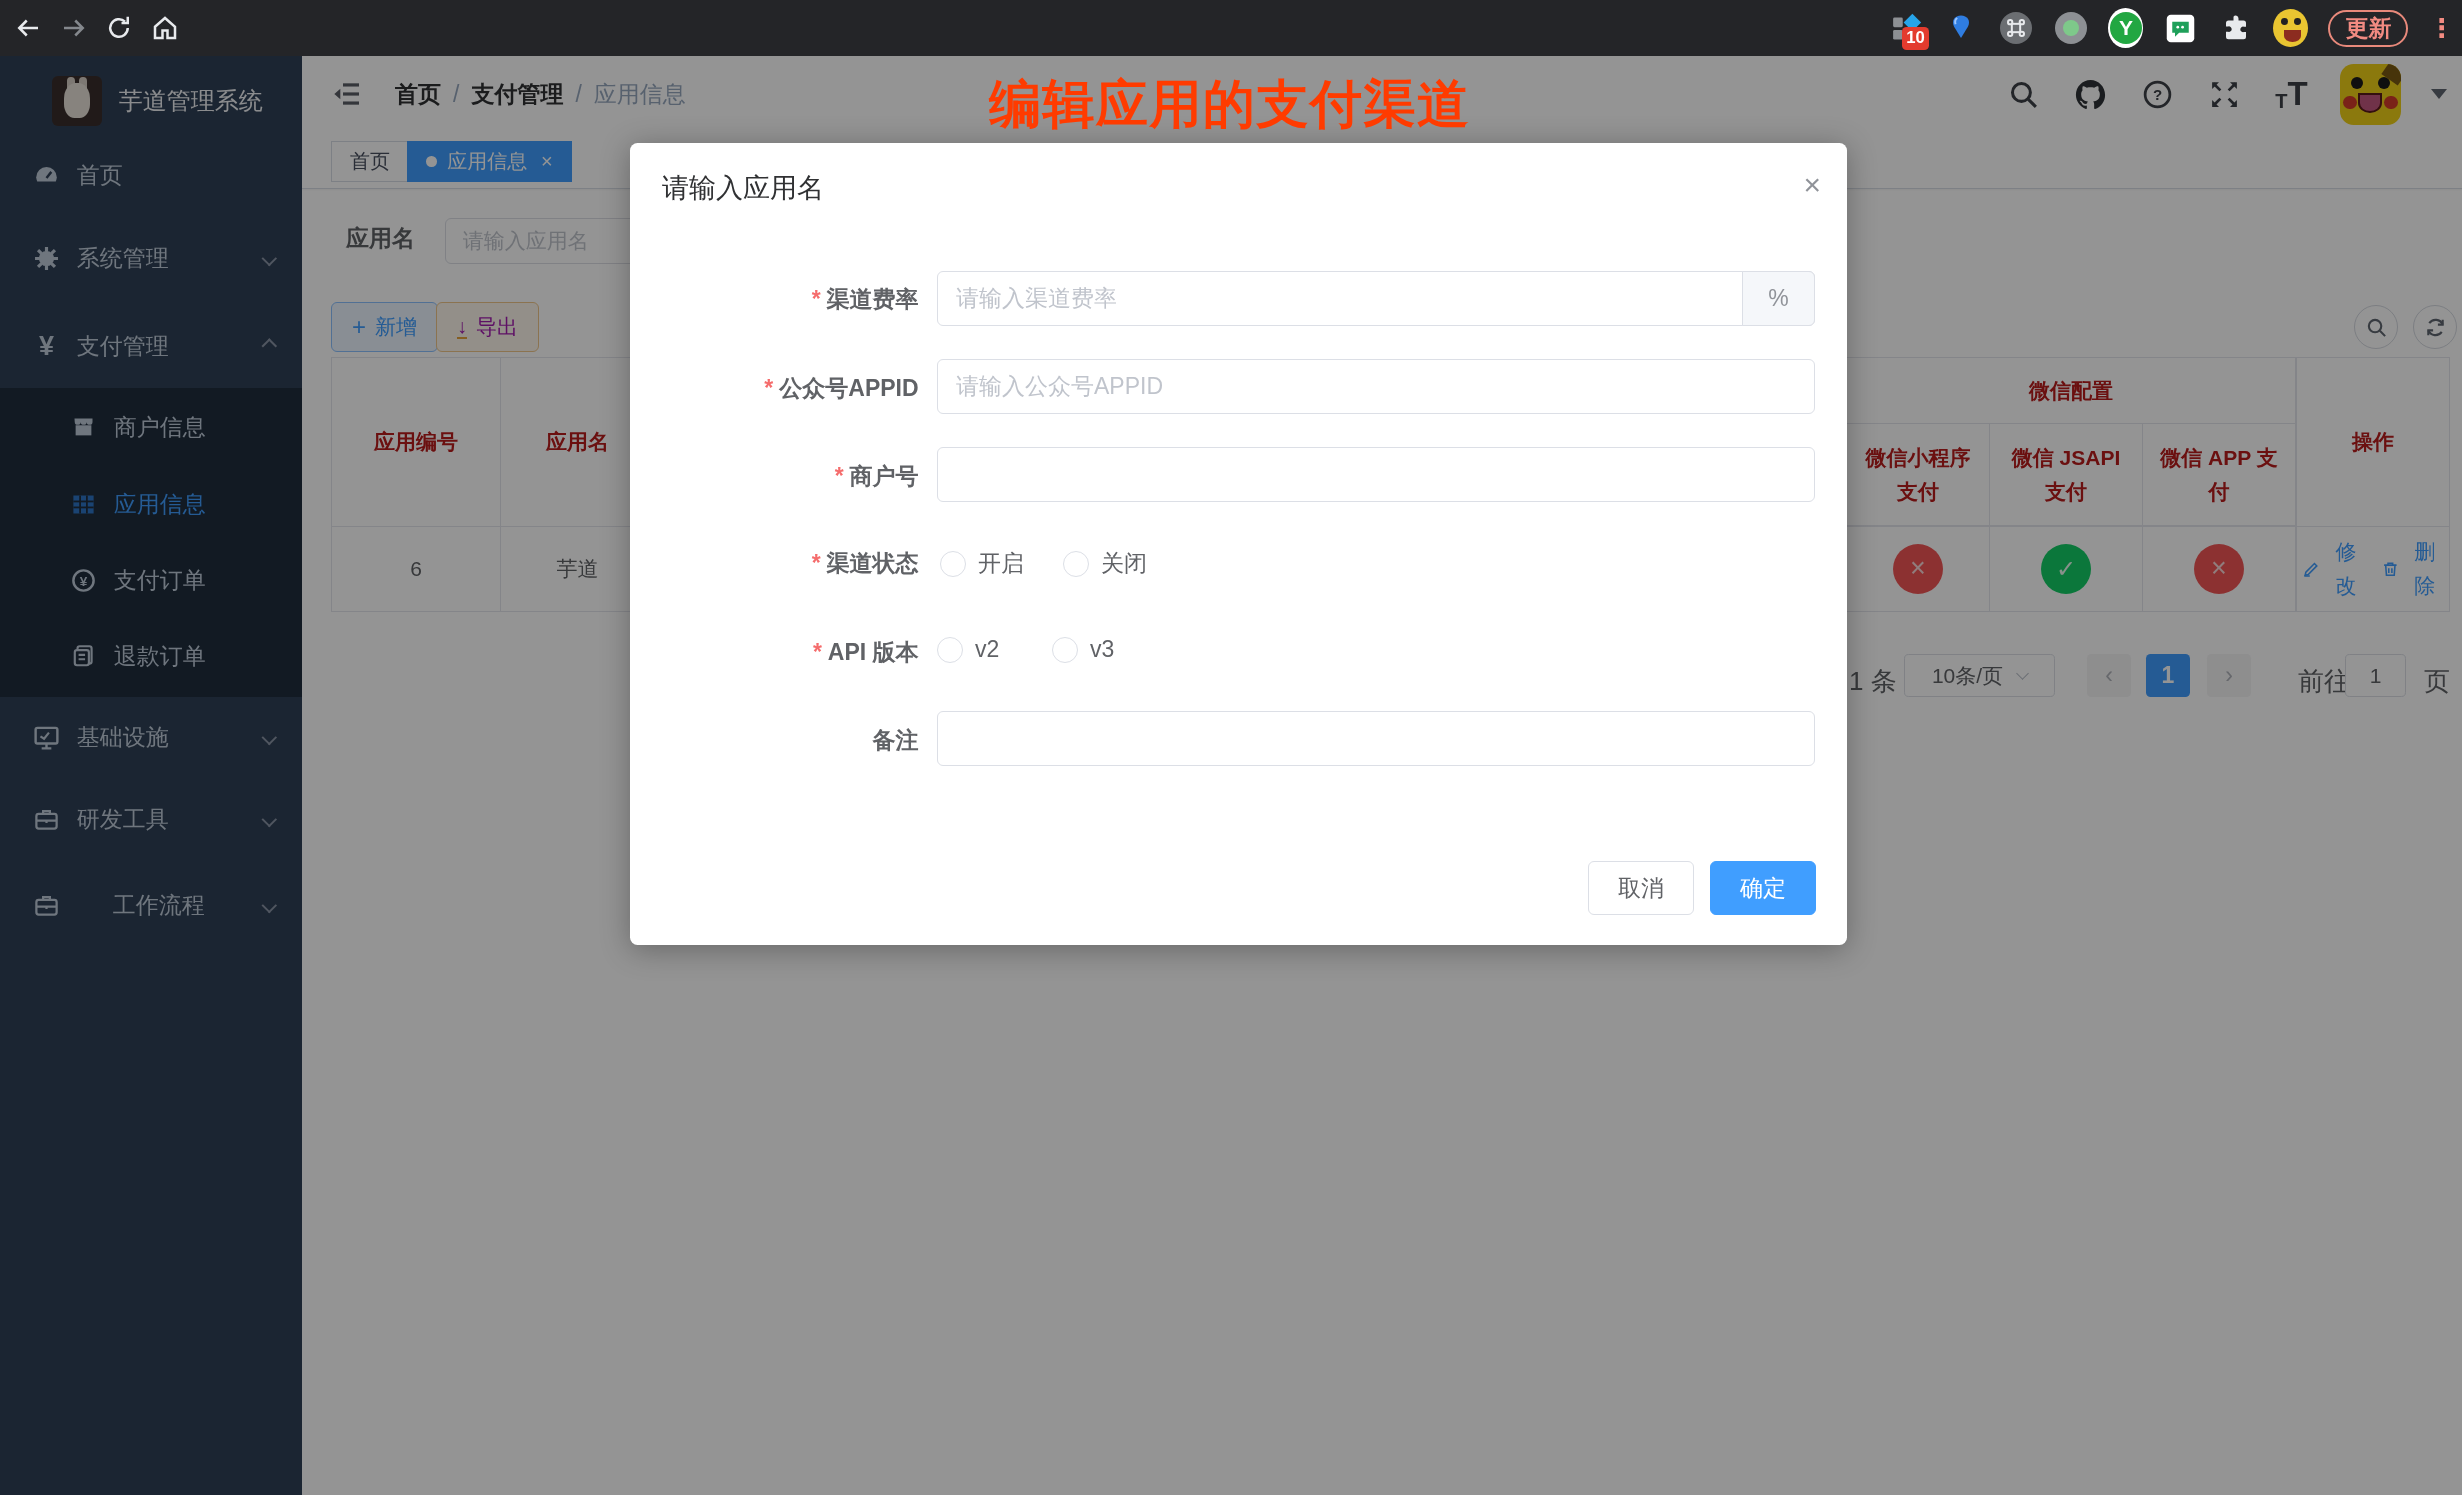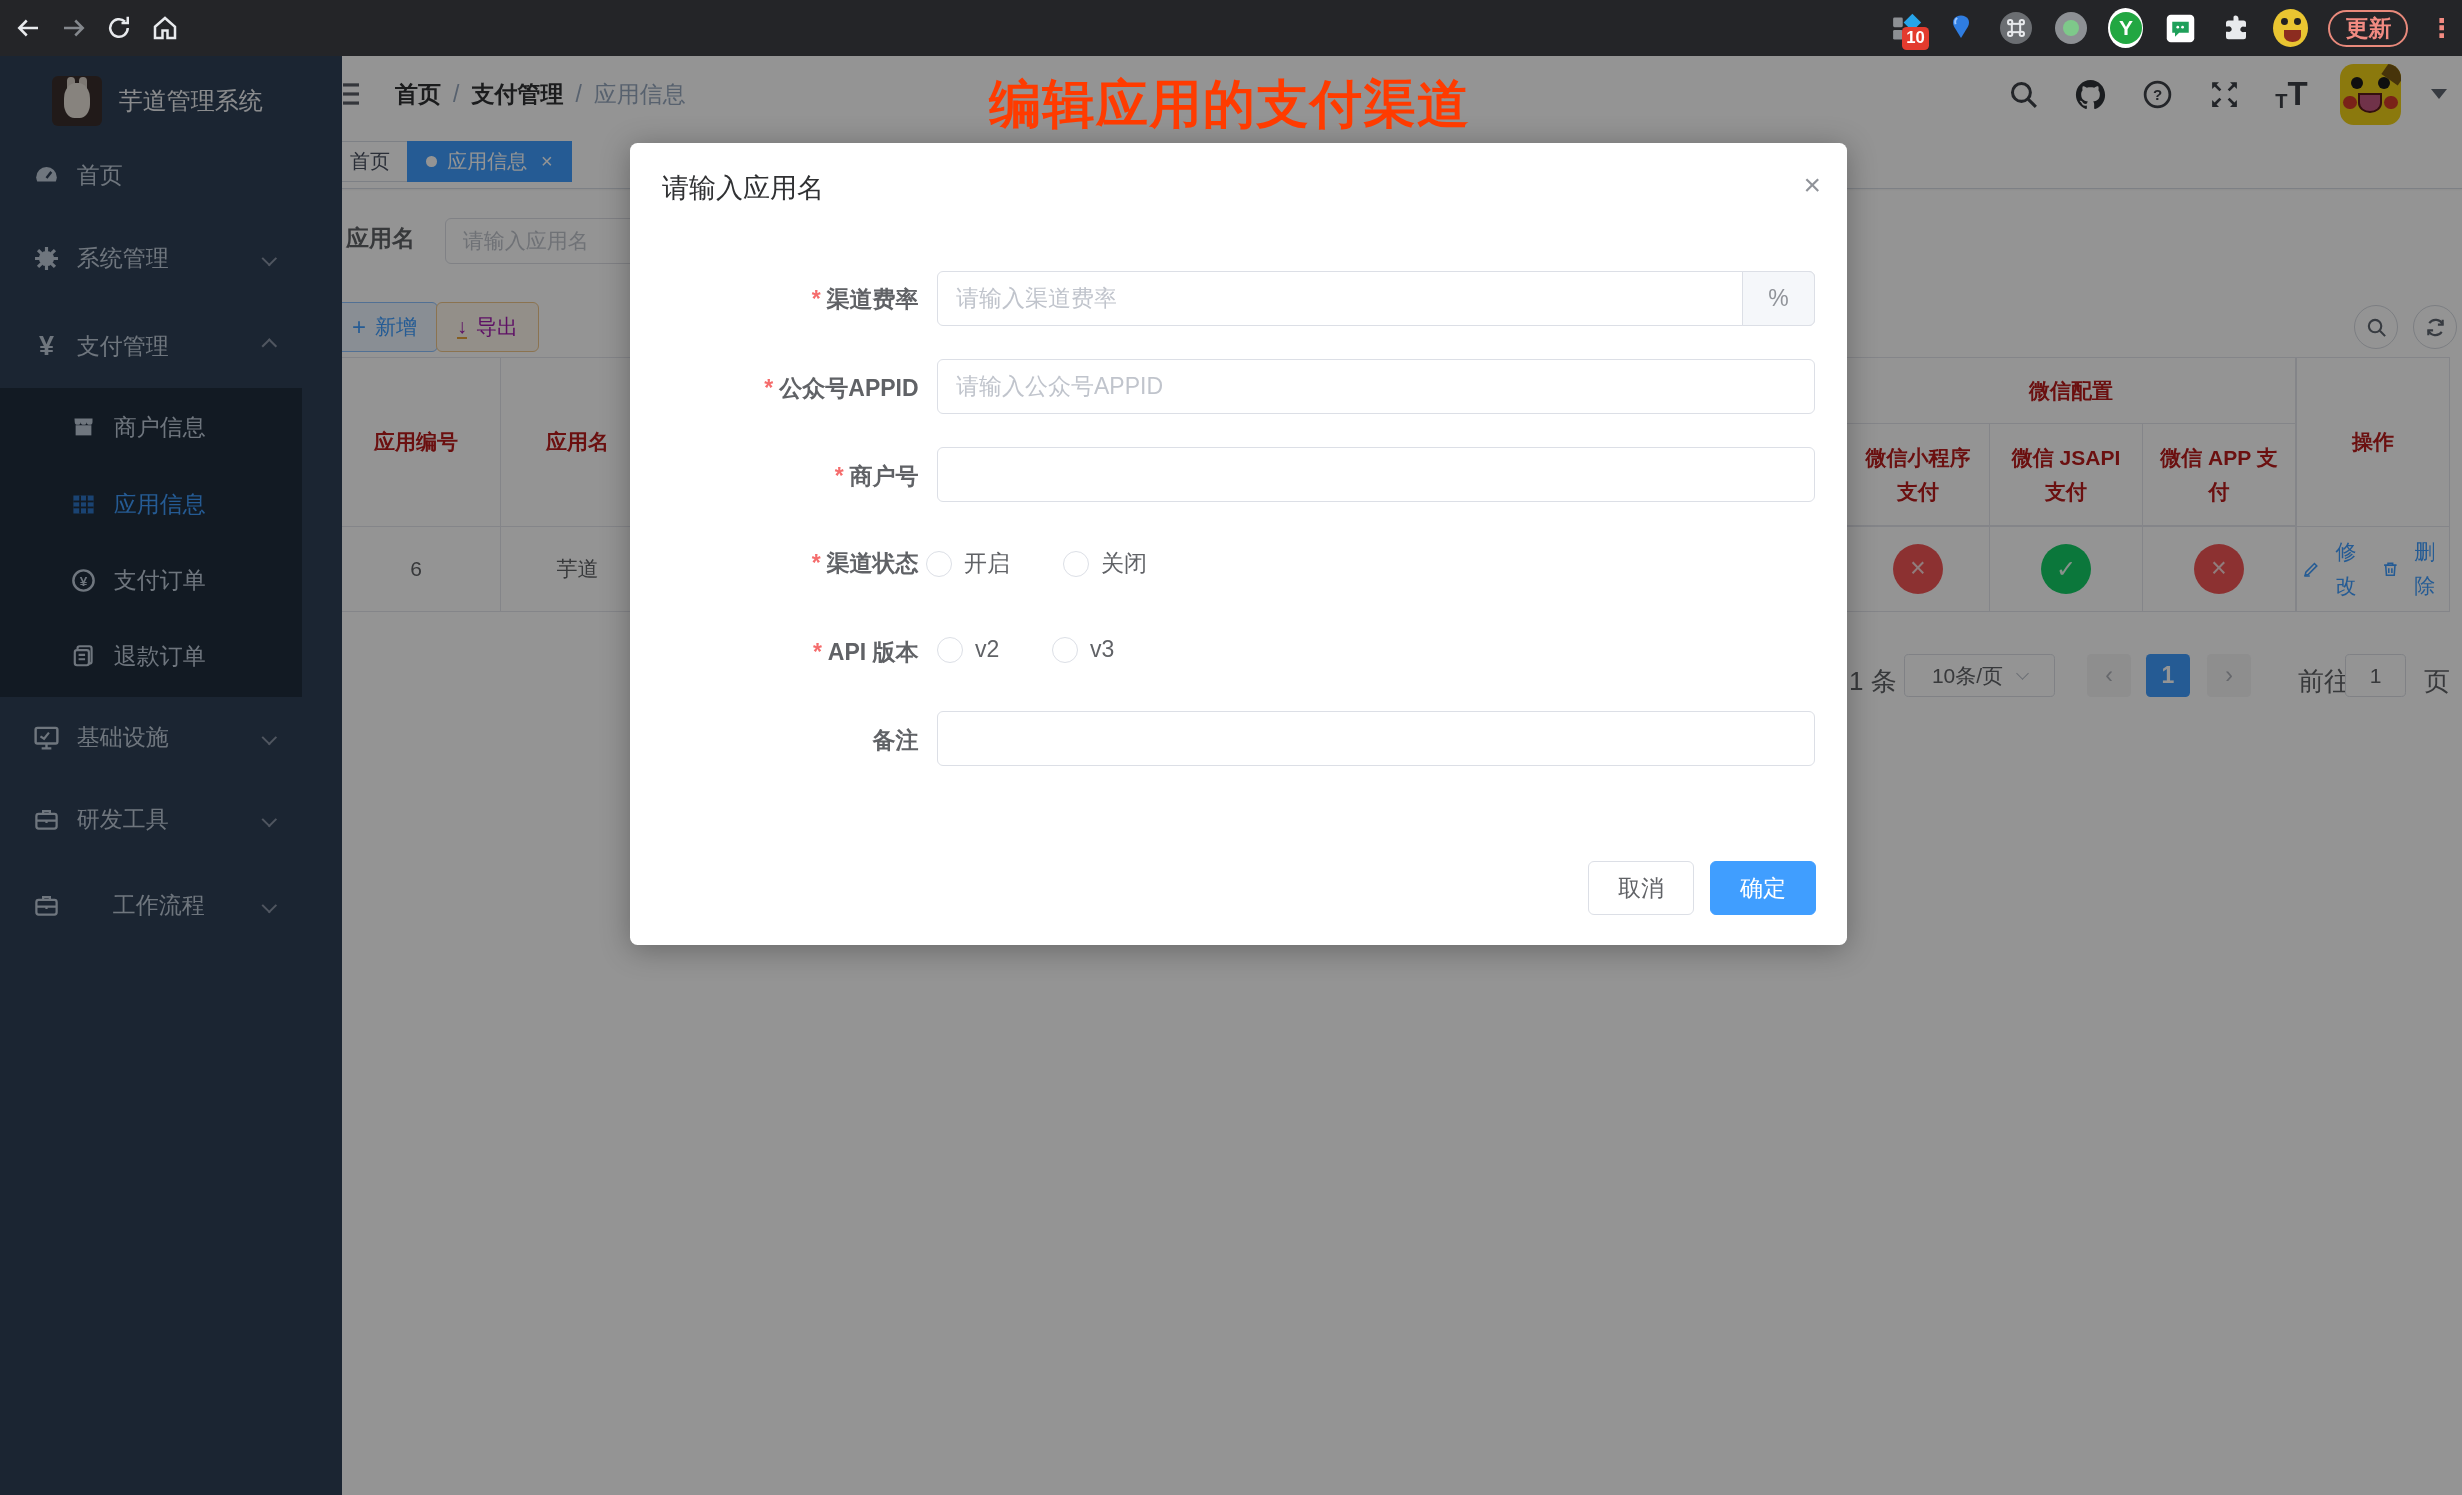--- a/index.html
+++ b/index.html
@@ -16,21 +16,21 @@
   .ext-row{position:absolute;right:7.6px;top:0;height:56px;display:flex;align-items:center;gap:20px;}
   .ext{width:35px;height:35px;display:flex;align-items:center;justify-content:center;position:relative;flex:0 0 auto;}
   .badge{position:absolute;right:-6px;bottom:-4.6px;background:#e33b2e;color:#fff;font-size:16.7px;line-height:1;padding:3px 4.6px;border-radius:4.6px;font-weight:700;}
   .circ{width:32px;height:32px;border-radius:50%;display:flex;align-items:center;justify-content:center;}
   .update-pill{height:37px;border:2.3px solid #e8897b;color:#f28b82;border-radius:20px;display:flex;align-items:center;padding:0 15px;font-size:23px;font-weight:600;}
   .kebab{color:#f28b82;font-size:26px;font-weight:700;}
   .kebab::after{content:"⋮";}
   
   .viewport{position:absolute;left:0;top:56px;width:2462px;height:1439px;background:#fff;}
   
-  .sidebar{position:absolute;left:0;top:0;width:342px;height:1439px;background:#304156;z-index:1;padding-left:40px;}
+  .sidebar{position:absolute;left:0;top:0;width:302px;height:1439px;background:#304156;z-index:1;padding-left:40px;}
   .logo-row{position:absolute;left:0;top:12px;width:302px;height:65px;display:flex;align-items:center;}
   .logo-img{width:50px;height:50px;margin-left:52px;border-radius:6px;background:#3a2e2c;position:relative;overflow:hidden;flex:0 0 auto;}
   .logo-img::after{content:"";position:absolute;left:12px;top:7.6px;width:26px;height:35px;background:#e8e2da;border-radius:45% 45% 40% 40%;}
   .logo-img::before{content:"";position:absolute;left:15px;top:1.5px;width:7.6px;height:16.7px;background:#d8cfc6;border-radius:3.8px;box-shadow:12px 0 0 #d8cfc6;}
   .logo-title{color:#f0f2f5;font-size:24px;margin-left:16.7px;}
   .menu-item{position:absolute;left:0;width:302px;height:76px;display:flex;align-items:center;cursor:pointer;}
   .menu-item .mi-icon{width:33px;height:33px;margin-left:30px;display:flex;align-items:center;justify-content:center;flex:0 0 auto;}
   .menu-item .mi-label{color:#bfcbd9;font-size:23px;margin-left:13.7px;white-space:nowrap;}
   .menu-item .chev{position:absolute;right:27px;width:10.6px;height:10.6px;border-right:2.3px solid #8a94a6;border-bottom:2.3px solid #8a94a6;}
   .chev.down{transform:rotate(45deg);}
@@ -495,21 +495,21 @@
       <input class="f-input with-suffix" style="top: 128px;" placeholder="请输入渠道费率">
       <span class="suffix-box" style="top:128px;">%</span>
 
       <span class="form-label" style="top:230px;"><span class="star"></span><span>公众号APPID</span></span>
       <input class="f-input" style="top: 216px;" placeholder="请输入公众号APPID">
 
       <span class="form-label" style="top:318px;"><span class="star"></span><span>商户号</span></span>
       <input class="f-input" style="top: 304px;">
 
       <span class="form-label" style="top:405px;"><span class="star"></span><span>渠道状态</span></span>
-      <span class="radio" style="left:296px;top:405px;">
+      <span class="radio" style="left:310px;top:405px;">
           <span class="rc"></span>
           <span class="rl">开启</span>
         </span>
       <span class="radio" style="left:433px;top:405px;">
           <span class="rc"></span>
           <span class="rl">关闭</span>
         </span>
 
       <span class="form-label" style="top:494px;"><span class="star"></span><span>API 版本</span></span>
       <span class="radio" style="left:307px;top:493px;">

